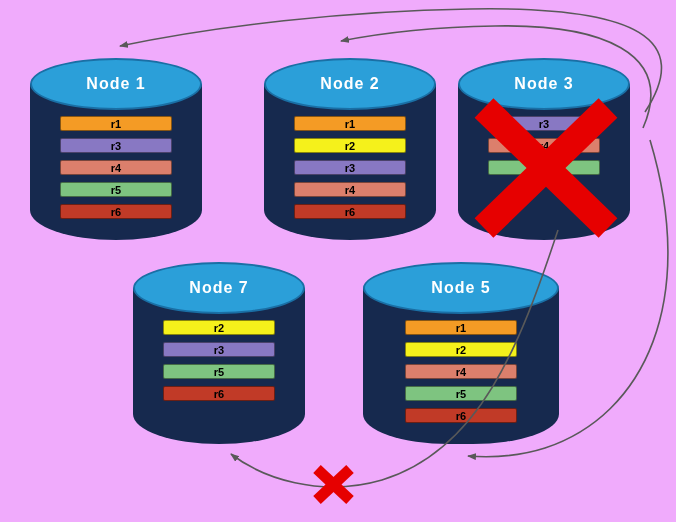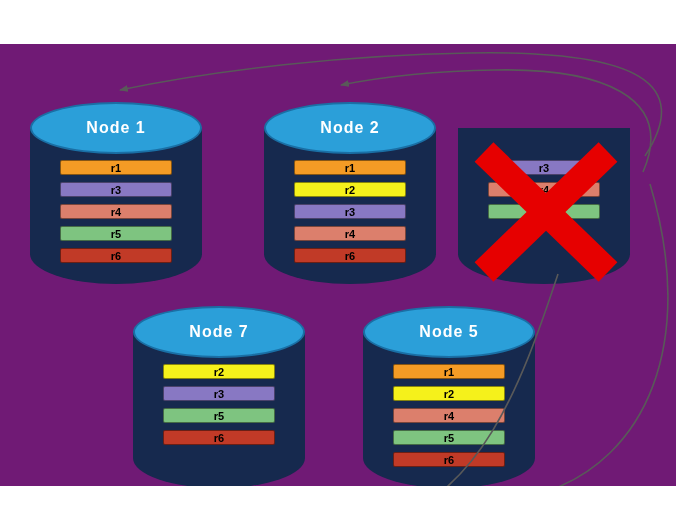--- a/index.html
+++ b/index.html
@@ -1,37 +1,37 @@
 <!DOCTYPE html>
 <html><head>
 <meta charset="utf-8">
 <style>
   html,body{margin:0;padding:0;background:#ffffff;}
   body{font-family:"Liberation Sans", sans-serif;}
-  #canvas{position:relative;width:676px;height:442px;background:#701a75;overflow:hidden;margin-top:44px;}
+  #canvas{position:relative;width:676px;height:522px;background:#f0abfc;overflow:hidden;}
 
   
   .cyl{position:absolute;width:172px;height:182px;}
   .cyl-body{position:absolute;top:26px;left:0;right:0;bottom:0;background:#16294E;
             border-radius:0 0 86px 86px / 0 0 30px 30px;}
   .cyl-top{position:absolute;top:0;left:0;right:0;height:52px;background:#2B9FD9;
            border:2px solid #1A6FA5;box-sizing:border-box;border-radius:50%;
            display:flex;align-items:center;justify-content:center;z-index:2;}
   .cyl-top span{color:#ffffff;font-weight:bold;font-size:16px;letter-spacing:1px;}
   .records{position:absolute;top:58px;left:0;right:0;display:flex;flex-direction:column;
            align-items:center;gap:7px;z-index:3;}
   .record{width:112px;height:15px;line-height:15px;text-align:center;font-size:11px;
           font-weight:bold;color:#000;border:1px solid rgba(0,0,0,0.45);border-radius:2px;
           box-sizing:border-box;}
 
   .n1{left:30px;top:58px;}
   .n2{left:264px;top:58px;}
   .n3{left:458px;top:58px;}
   .n4{left:133px;top:262px;}
-  .n5{left:363px;top:262px;}
+  .n5{left:363px;top:262px;padding-left:24px;}
 
   
   #overlay{position:absolute;left:0;top:0;width:676px;height:522px;z-index:5;pointer-events:none;}
 </style>
 </head>
 <body>
 
 <div id="canvas">
 
   <div class="cyl n1">
@@ -57,20 +57,23 @@
         <div class="record" style="background: rgb(244, 155, 37);">r1</div>
         <div class="record" style="background: rgb(245, 241, 27);">r2</div>
         <div class="record" style="background: rgb(136, 120, 195);">r3</div>
         <div class="record" style="background: rgb(220, 127, 108);">r4</div>
         <div class="record" style="background: rgb(193, 58, 39);">r6</div>
       </div>
   </div>
 
   <div class="cyl n3">
     <div class="cyl-body"></div>
+    <div class="cyl-top">
+      <span>Node  3</span>
+    </div>
     <div class="records">
         <div class="record" style="background: rgb(136, 120, 195);">r3</div>
         <div class="record" style="background: rgb(220, 127, 108);">r4</div>
         <div class="record" style="background: rgb(126, 196, 128);">r5</div>
       </div>
   </div>
 
   <div class="cyl n4">
     <div class="cyl-body"></div>
     <div class="cyl-top">

